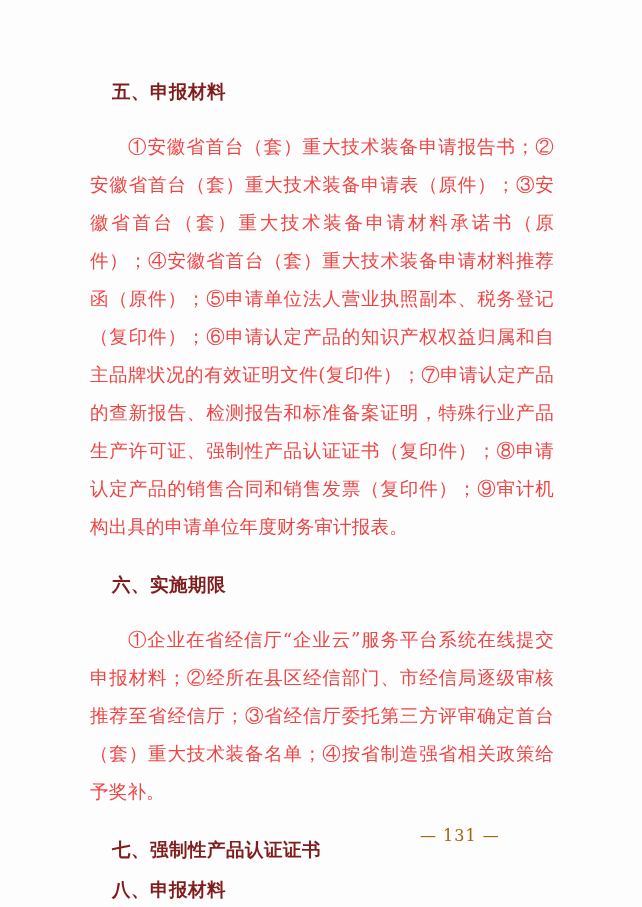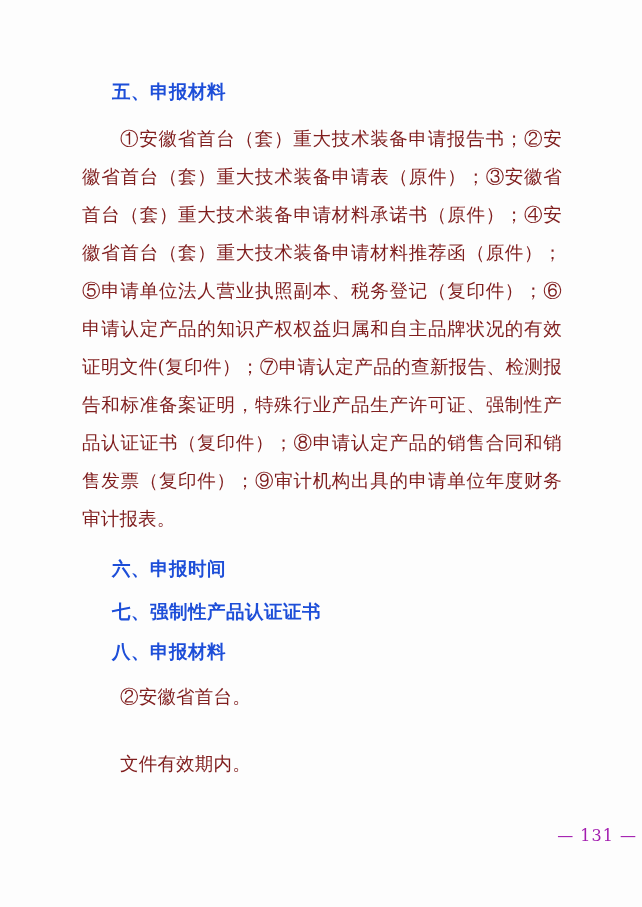--- a/index.html
+++ b/index.html
@@ -24,69 +24,70 @@
   }
   .heading {
     font-family: "DejaVu Sans", "Liberation Sans", sans-serif;
     font-weight: bold;
     font-size: 18.5px;
     line-height: 1.5;
     letter-spacing: 0.5px;
     margin: 0;
     padding: 0;
     text-indent: 38px;
-    color: #1d4ed8;
+    color: #7f1d1d;
   }
   .para {
     font-size: 18.5px;
     line-height: 38px;
-    margin: 8px;
+    margin: 16px;
     padding: 0;
     text-indent: 38px;
     text-align: justify;
     text-justify: inter-ideograph;
-    color: #7f1d1d;
+    color: #ef4444;
     letter-spacing: 0.2px;
   }
   .para-noindent {
     text-indent: 38px;
   }
   .gap-after-heading { height: 6px; }
   .gap-block { height: 9px; }
   .gap-small { height: 4px; }
   .footer {
     position: absolute;
     left: 0;
     top: 826px;
     width: 637px;
-    text-align: right;
+    text-align: left;
     font-family: "DejaVu Serif", "Liberation Serif", serif;
     font-size: 16px;
-    color: #a21caf;
+    color: #a16207;
     letter-spacing: 1px;
   }
   .footer-inner {
     display: inline-block;
     margin-left: 420px;
   }
 </style>
 </head>
 <body>
 
 <div class="page">
   <div class="content">
 
     <div class="heading">五、申报材料</div>
     <div class="gap-after-heading"></div>
     <div class="para">①安徽省首台（套）重大技术装备申请报告书；②安徽省首台（套）重大技术装备申请表（原件）；③安徽省首台（套）重大技术装备申请材料承诺书（原件）；④安徽省首台（套）重大技术装备申请材料推荐函（原件）；⑤申请单位法人营业执照副本、税务登记（复印件）；⑥申请认定产品的知识产权权益归属和自主品牌状况的有效证明文件(复印件）；⑦申请认定产品的查新报告、检测报告和标准备案证明，特殊行业产品生产许可证、强制性产品认证证书（复印件）；⑧申请认定产品的销售合同和销售发票（复印件）；⑨审计机构出具的申请单位年度财务审计报表。</div>
 
     <div class="gap-block"></div>
 
-    <div class="heading">六、申报时间</div>
+    <div class="heading">六、实施期限</div>
     <div class="gap-after-heading"></div>
+    <div class="para">①企业在省经信厅“企业云”服务平台系统在线提交申报材料；②经所在县区经信部门、市经信局逐级审核推荐至省经信厅；③省经信厅委托第三方评审确定首台（套）重大技术装备名单；④按省制造强省相关政策给予奖补。</div>
 
     <div class="gap-block"></div>
 
     <div class="heading">七、强制性产品认证证书</div>
     <div class="gap-small"></div>
 
     <div class="gap-block"></div>
 
     <div class="heading">八、申报材料</div>
     <div class="gap-small"></div>

